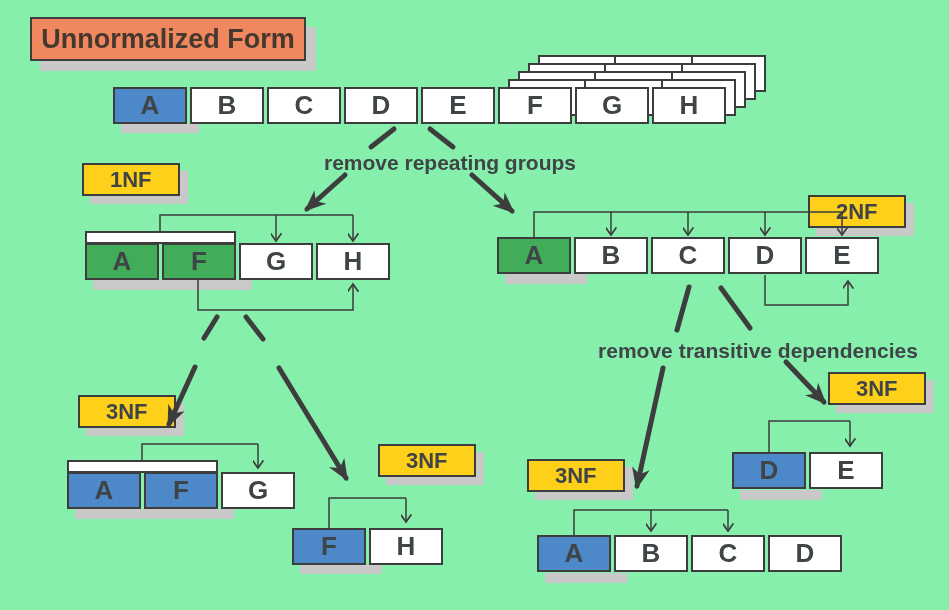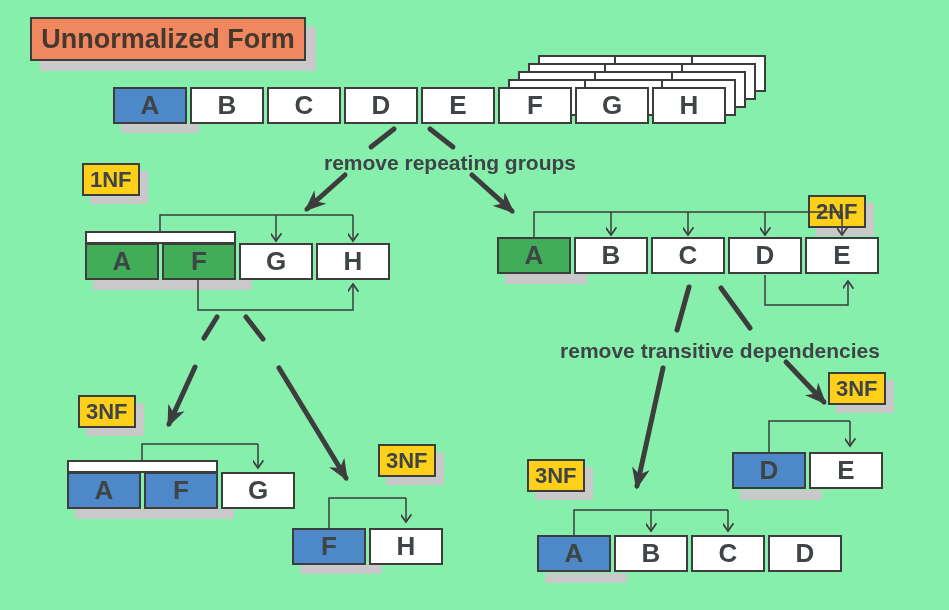--- a/index.html
+++ b/index.html
@@ -14,21 +14,21 @@
     font-size:26px;color:#3f4447;box-sizing:border-box;
   }
   .key-blue{background:#4d89c9;}
   .key-green{background:#42ad58;}
   .sheet{position:absolute;width:228px;height:37px;border:2px solid #3d3d3d;background:#ffffff;box-sizing:border-box;z-index:1;}
   .sheet .sdiv{position:absolute;top:0;bottom:0;width:2px;background:#3d3d3d;}
   .shadow{position:absolute;background:#c9c9c9;z-index:0;}
   .mini{position:absolute;height:13px;border:2px solid #3d3d3d;background:#ffffff;box-sizing:border-box;z-index:2;}
   .badge{
     position:absolute;background:#ffd01a;border:2px solid #3d3d3d;color:#3f4447;
-    font-size:22px;line-height:29px;padding:0 6px;box-shadow:8px 8px 0 #c9c9c9;z-index:4;
+    font-size:22px;line-height:29px;padding:0 26px;box-shadow:8px 8px 0 #c9c9c9;z-index:4;
   }
   .title-box{
     position:absolute;left:30px;top:17px;width:276px;height:44px;background:#f1875e;
     border:2px solid #3d3d3d;color:#45392f;font-size:27px;display:flex;align-items:center;
     justify-content:center;box-shadow:10px 10px 0 #c9c9c9;box-sizing:border-box;z-index:4;
   }
   .flow{position:absolute;transform:translateX(-50%);font-size:21px;color:#3f4447;white-space:nowrap;z-index:4;}
   svg.overlay{position:absolute;left:0;top:0;z-index:5;pointer-events:none;}
 </style>
 </head>
@@ -118,21 +118,21 @@
   </div>
 
   <div class="badge" style="left:82px;top:163px;">1NF</div>
   <div class="badge" style="left:808px;top:165px;margin-top:30px;">2NF</div>
   <div class="badge" style="left:78px;top:395px;">3NF</div>
   <div class="badge" style="left:378px;top:444px;">3NF</div>
   <div class="badge" style="left:527px;top:459px;">3NF</div>
   <div class="badge" style="left:828px;top:372px;">3NF</div>
 
   <div class="flow" style="left:450px;top:151px;">remove repeating groups</div>
-  <div class="flow" style="left:720px;top:339px;">remove transitive dependencies</div>
+  <div class="flow" style="left:758px;top:339px;">remove transitive dependencies</div>
 
   <svg class="overlay" width="949" height="610" viewBox="0 0 949 610">
     <defs>
       <marker id="mthin" viewBox="0 0 10 10" refX="7" refY="5" markerWidth="11" markerHeight="11" markerUnits="userSpaceOnUse" orient="auto">
         <path d="M0,0 L7,5 L0,10" fill="none" stroke="#3d3d3d" stroke-width="1.6"></path>
       </marker>
       <marker id="mbig" viewBox="0 0 12 10" refX="10" refY="5" markerWidth="22" markerHeight="18" markerUnits="userSpaceOnUse" orient="auto">
         <path d="M0,0 L12,5 L0,10 L3.5,5 Z" fill="#3d3d3d"></path>
       </marker>
     </defs>

